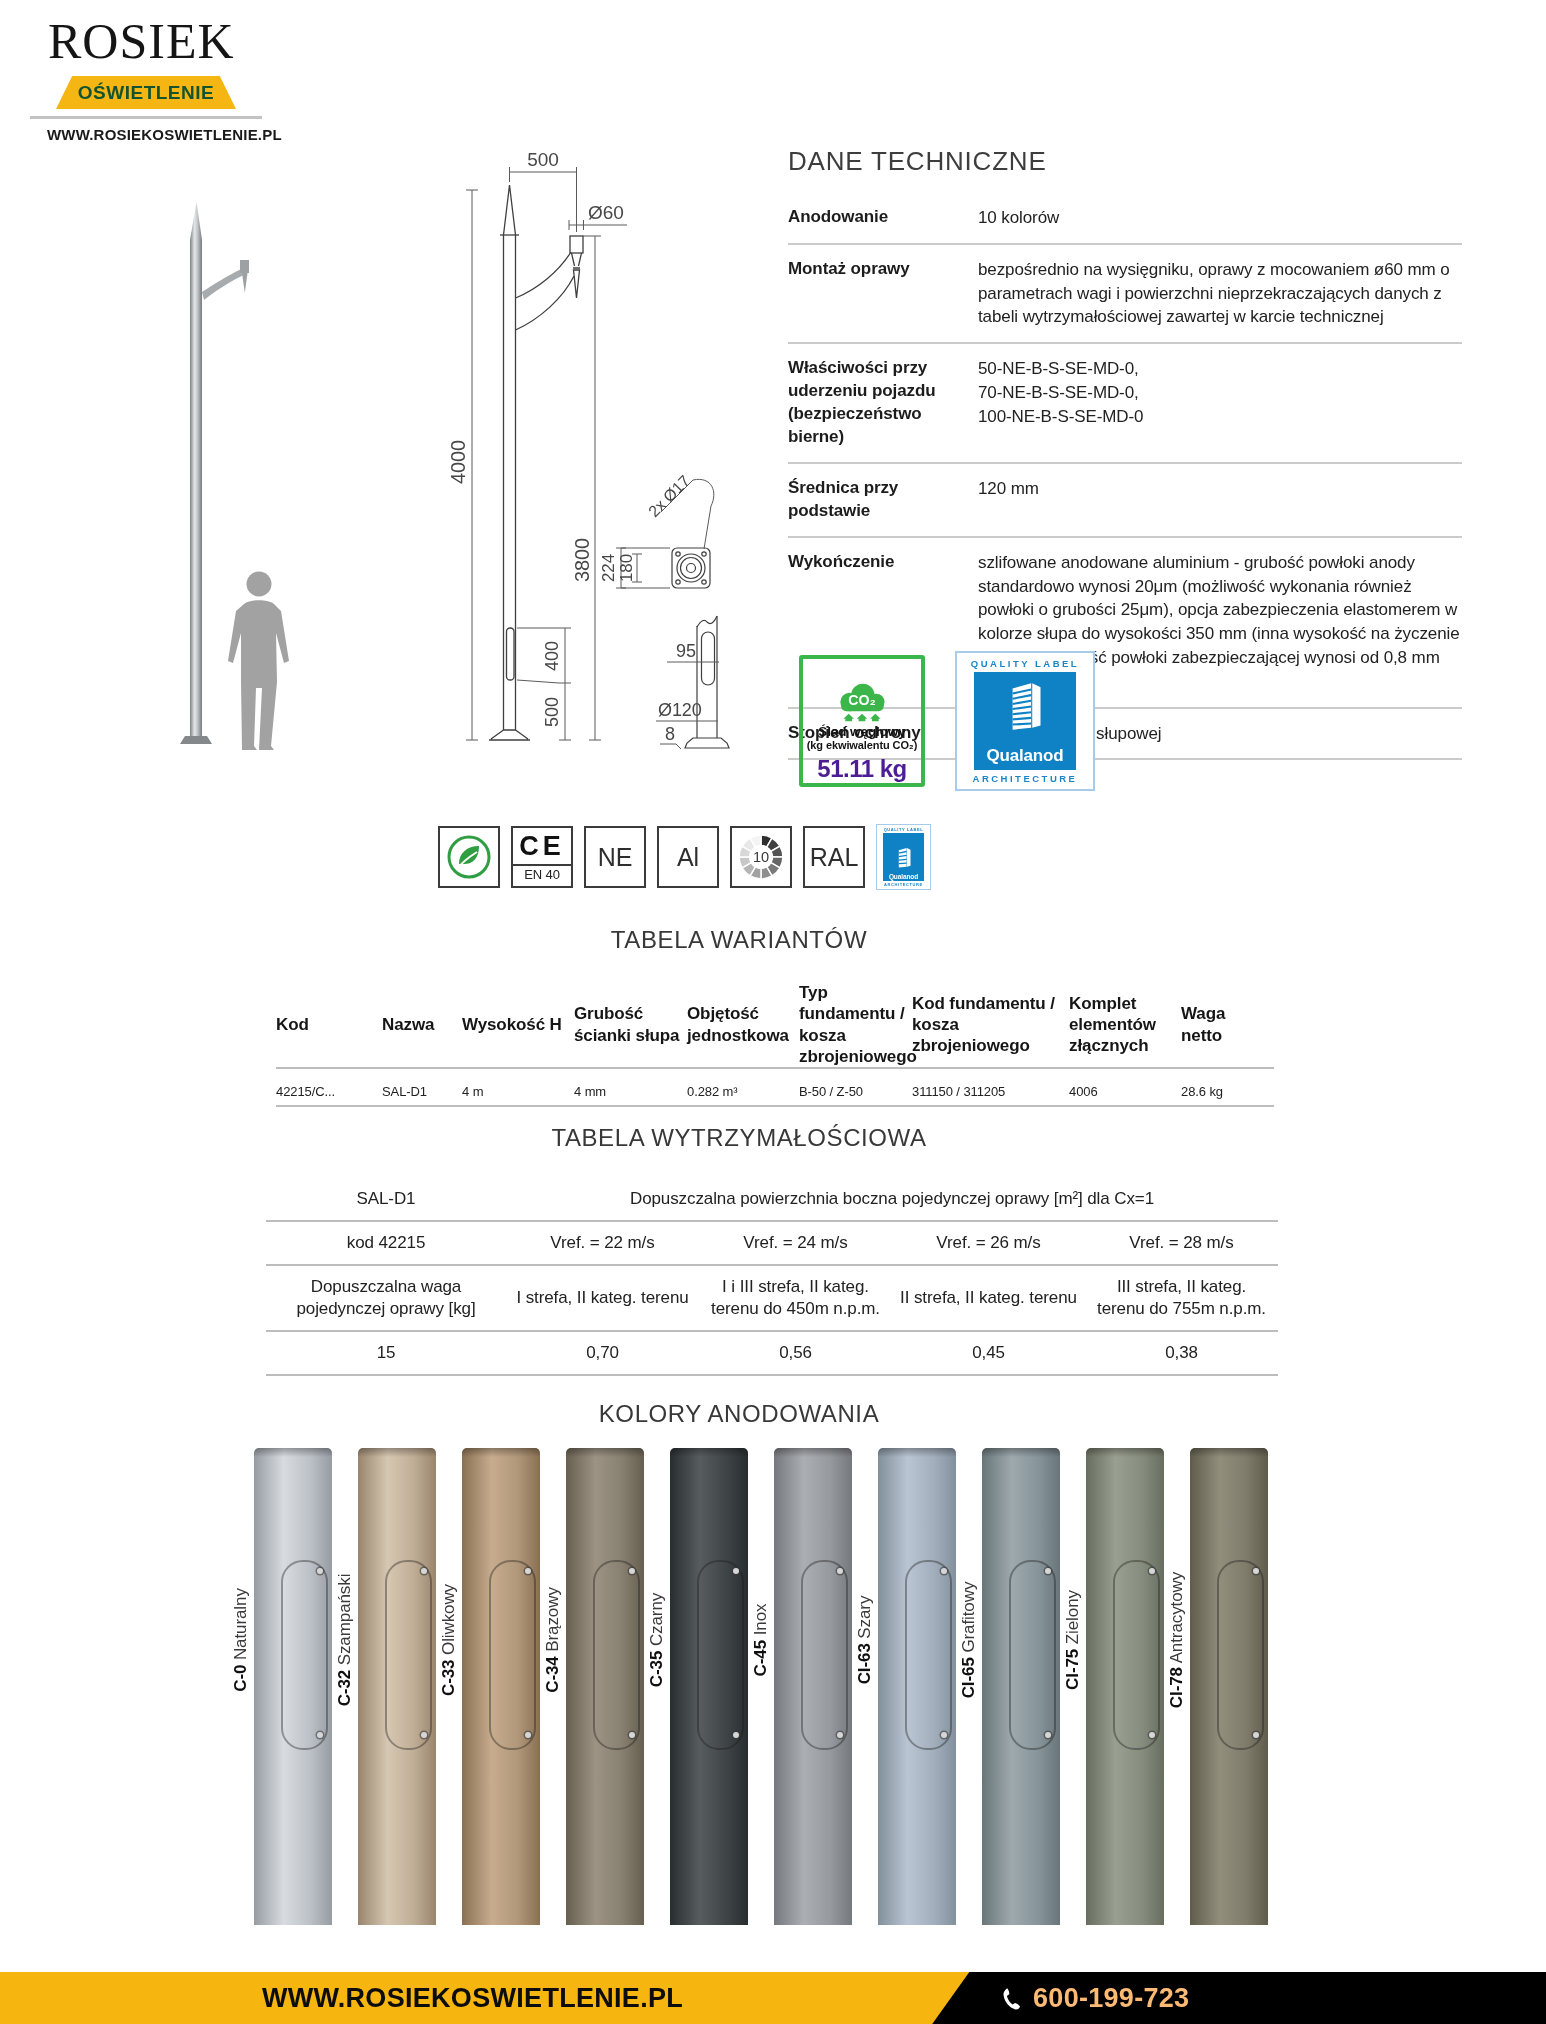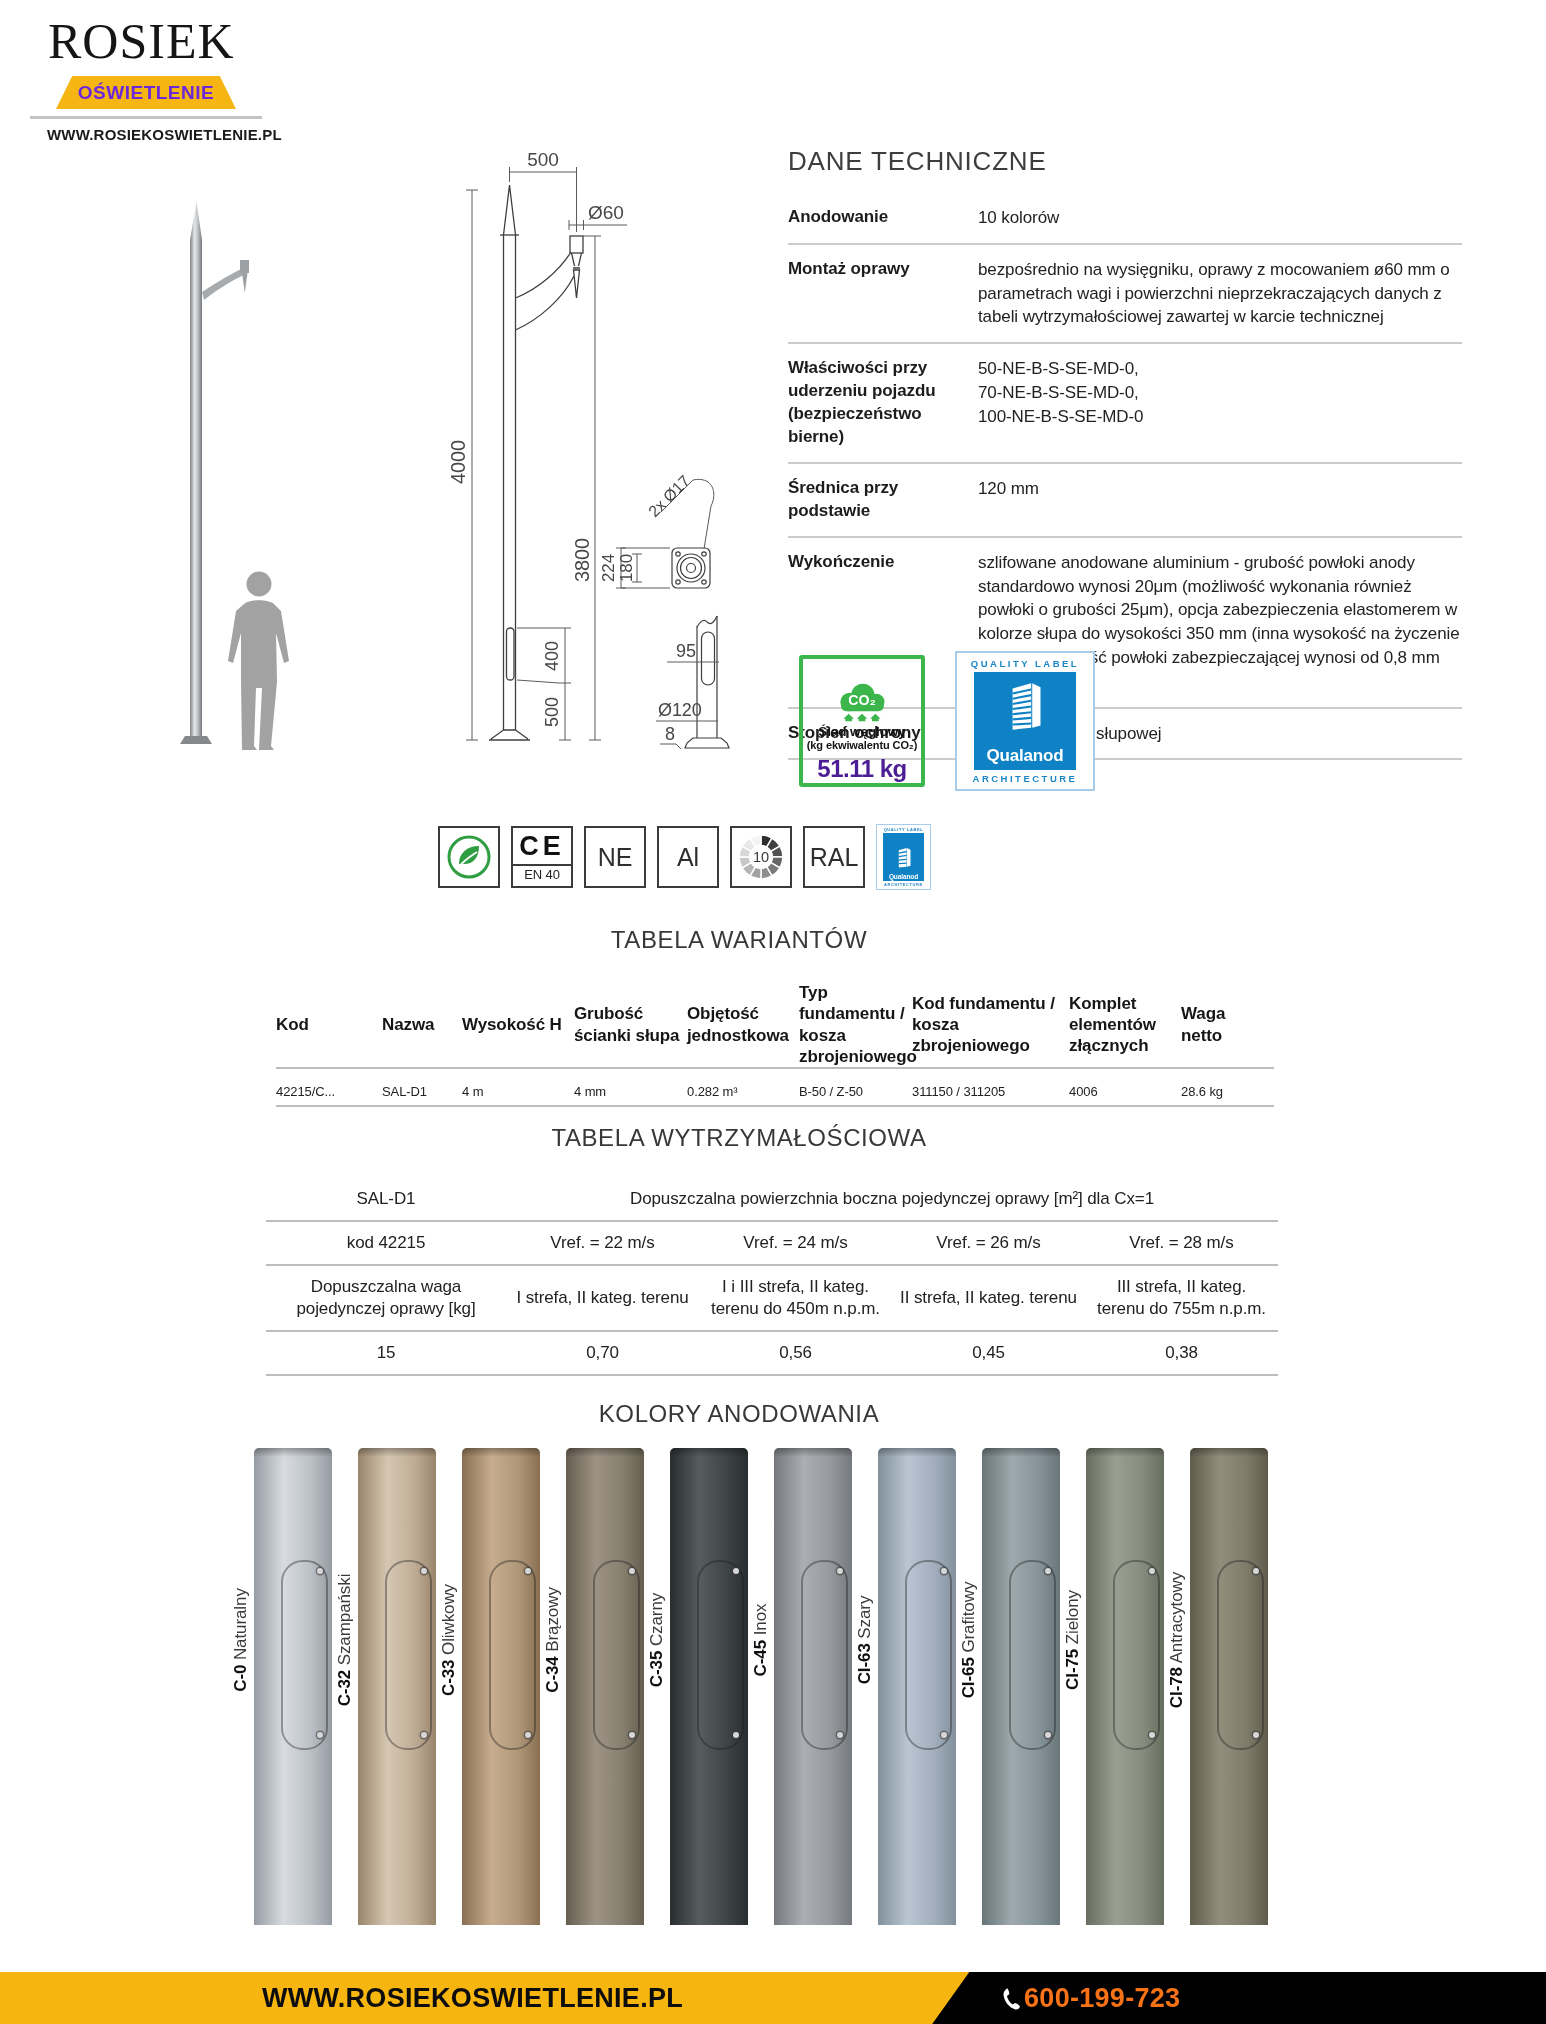--- a/index.html
+++ b/index.html
@@ -5,21 +5,21 @@
   html,body{margin:0;padding:0;background:#fff}
   .page{position:relative;width:1546px;height:2024px;background:#fff;overflow:hidden;
         font-family:"Liberation Sans",sans-serif;color:#222;letter-spacing:-0.1px}
 
   
   .logo-rosiek{position:absolute;left:48px;top:14px;font-family:"Liberation Serif",serif;
                font-size:50px;line-height:1.1;color:#151515;letter-spacing:1px}
   .logo-band{position:absolute;left:56px;top:76px;width:180px;height:33px;background:#f5b614;
              clip-path:polygon(9% 0,91% 0,100% 100%,0 100%);
              display:flex;align-items:center;justify-content:center;
-             font-weight:bold;font-size:19px;color:#6d28d9;letter-spacing:.5px}
+             font-weight:bold;font-size:19px;color:#14532d;letter-spacing:.5px}
   .logo-rule{position:absolute;left:30px;top:116px;width:232px;height:3px;background:#c3c3c3}
   .logo-site{position:absolute;left:47px;top:126px;font-weight:bold;font-size:15px;color:#1a1a1a;letter-spacing:.2px}
 
   
   .drawing{position:absolute;left:140px;top:140px}
   .drawing text{font-family:"Liberation Sans",sans-serif;fill:#474747}
 
   
   .tech{position:absolute;left:788px;top:146px;width:674px}
   .tech h2{margin:0 0 16px 0;font-size:26px;font-weight:400;color:#3d3d3d;letter-spacing:.8px}
@@ -99,22 +99,22 @@
   .sw-screw{position:absolute;right:11%;width:6px;height:6px;border-radius:50%;background:#d6d6d6;
             box-shadow:0 0 0 1.5px rgba(55,55,55,.55)}
   .sw-screw.top{top:120px}.sw-screw.bot{top:284px}
 
   
   .footer{position:absolute;left:0;top:1972px;width:1546px;height:52px;background:#000}
   .foot-yellow{position:absolute;inset:0;background:#f6b50f;
                clip-path:polygon(0 0,62.7% 0,60.3% 100%,0 100%)}
   .foot-site{position:absolute;left:0;top:0;width:945px;height:52px;line-height:52px;text-align:center;
              font-weight:bold;font-size:27px;color:#0d0d0d;letter-spacing:.3px}
-  .foot-phone{position:absolute;left:1000px;top:0;height:52px;display:flex;align-items:center;
-              color:#f97316;font-size:27px;font-weight:bold;letter-spacing:.3px}
+  .foot-phone{position:absolute;left:1000px;top:0;height:52px;display:flex;align-items:center;gap:9px;
+              color:#fdba74;font-size:27px;font-weight:bold;letter-spacing:.3px}
 </style>
 </head>
 <body>
 
 <div class="page">
 
   <div class="logo-rosiek">ROSIEK</div>
   <div class="logo-band">OŚWIETLENIE</div>
   <div class="logo-rule"></div>
   <div class="logo-site">WWW.ROSIEKOSWIETLENIE.PL</div>

